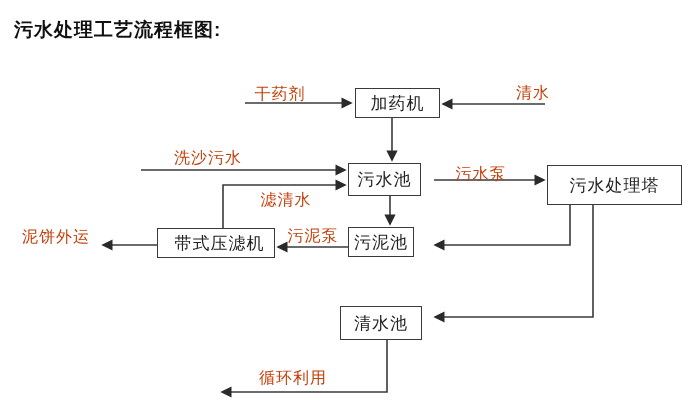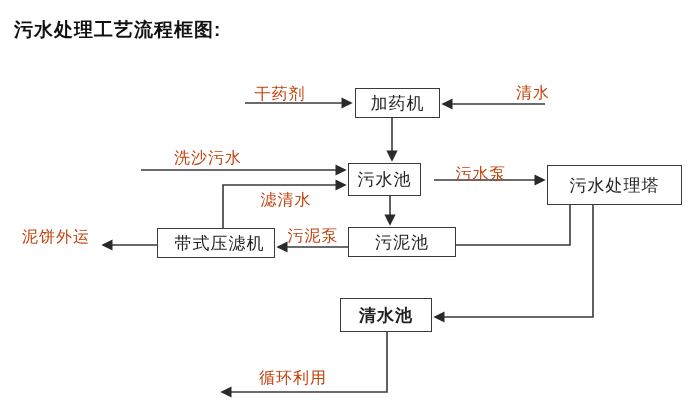--- a/index.html
+++ b/index.html
@@ -22,22 +22,22 @@
   .elabel{
     position:absolute;transform:translateX(-50%);
     font-size:16px;color:#c2410c;white-space:nowrap;letter-spacing:1px;
     background:transparent;
   }
   
   #n-dosing   {left:355px;top:88px; width:85px; height:30px;}
   #n-sewage   {left:348px;top:163px;width:73px; height:33px;}
   #n-tower    {left:547px;top:165px;width:135px;height:40px;}
   #n-press    {left:157px;top:228px;width:118px;height:30px;padding-left:7px;}
-  #n-sludge   {left:348px;top:227px;width:108px; height:30px;}
-  #n-clean    {left:340px;top:298px;width:92px; height:34px;font-weight:bold;}
+  #n-sludge   {left:348px;top:227px;width:66px; height:30px;}
+  #n-clean    {left:340px;top:306px;width:82px; height:34px;}
   
   #l-dry     {left:280px;top:84px;}
   #l-cwin    {left:501px;top:83px;margin-left:32px;}
   #l-sand    {left:208px;top:148px;}
   #l-filt    {left:286px;top:190px;}
   #l-spump   {left:481px;top:148px;margin-top:16px;}
   #l-bottom  {left:512px;top:225px;}
   #l-slpump  {left:313px;top:226px;}
   #l-cake    {left:56px; top:227px;}
   #l-recycle {left:293px;top:368px;}

